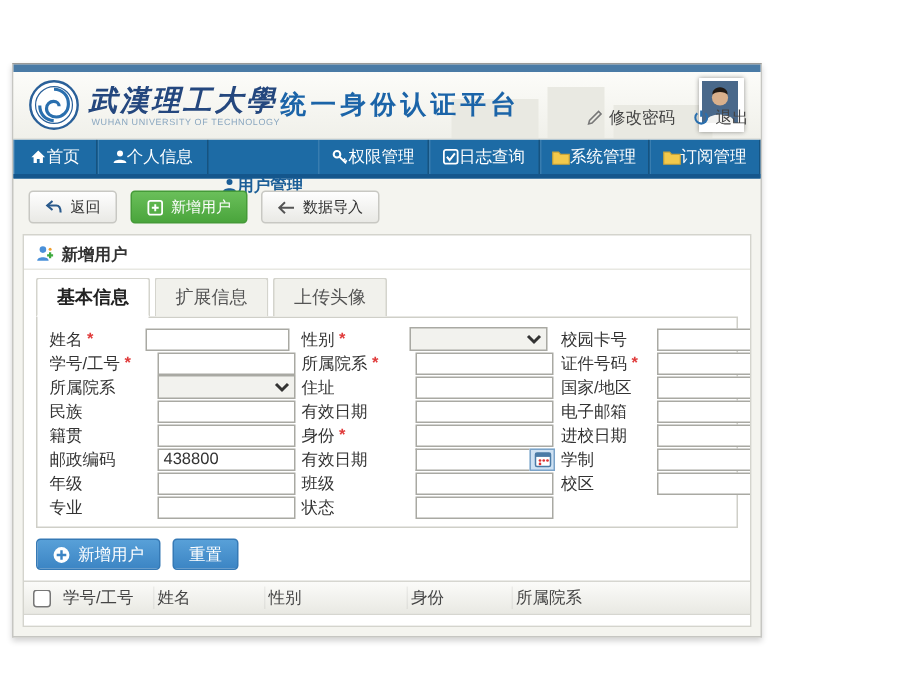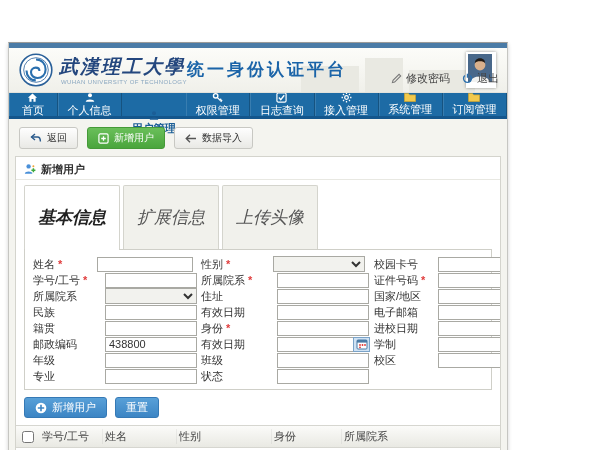--- a/index.html
+++ b/index.html
@@ -15,34 +15,34 @@
   .b4{left:520px;width:40px;height:18px;}
   .logo{position:absolute;left:10px;top:5px;}
   .uname{position:absolute;left:50px;top:6px;font-family:"DejaVu Serif",serif;font-style:italic;font-weight:bold;font-size:19px;color:#24477e;letter-spacing:2px;white-space:nowrap;}
   .uen{position:absolute;left:52px;top:31px;font-size:6px;color:#8aa7c0;letter-spacing:.4px;}
   .ptitle{position:absolute;left:178px;top:10px;font-size:17px;font-weight:bold;color:var(--titleblue,#1b64a8);letter-spacing:3px;white-space:nowrap;}
   .avatar{position:absolute;left:457px;top:4px;width:26px;height:32px;background:#fff;border:2px solid #fff;box-shadow:0 0 3px rgba(0,0,0,.4);display:block;cursor:pointer;}
   .hlinks{position:absolute;right:8px;top:23px;display:flex;gap:12px;align-items:center;font-size:11px;color:#444;}
   .hlink{display:inline-flex;align-items:center;gap:4px;cursor:pointer;white-space:nowrap;}
   
   .nav{height:23px;background:var(--navblue,#1d6ba5);border-bottom:3px solid var(--navborder,#14568c);display:flex;font-size:11px;color:#fff;}
-  .nav-item{display:flex;align-items:center;justify-content:center;gap:0;width:75px;border-right:1px solid rgba(0,0,0,.22);box-shadow:inset 1px 0 0 rgba(255,255,255,.12);cursor:pointer;white-space:nowrap;flex-direction:column;}
+  .nav-item{display:flex;align-items:center;justify-content:center;gap:0;width:75px;border-right:1px solid rgba(0,0,0,.22);box-shadow:inset 1px 0 0 rgba(255,255,255,.12);cursor:pointer;white-space:nowrap;}
   .nav-item.first{width:57px;}
   .nav-item.active{background:#fff;color:#1b5e97;font-weight:bold;box-shadow:none;margin-top:30px;}
   .nicon{display:inline-flex;align-items:center;}
   
   .toolbar{padding:8px 10px 7px;display:flex;gap:9px;}
   .btn{height:22px;box-sizing:border-box;display:inline-flex;align-items:center;gap:5px;padding:0 10px;font-size:10px;border-radius:3px;cursor:pointer;font-family:"Liberation Sans",sans-serif;}
   .btn-light{background:linear-gradient(#fefefe,#e9e9e5);border:1px solid #c8c8c3;color:#333;}
   .btn-green{background:linear-gradient(#6abf5a,var(--green,#4aa53c));border:1px solid #459a38;color:#fff;}
   
   .panel{margin:0 6px 6px;background:#fff;border:1px solid #d4d4cd;overflow:hidden;}
   .panel-title{height:20px;display:flex;align-items:center;gap:5px;padding:2px 8px 0;font-size:11px;font-weight:bold;color:#333;border-bottom:1px solid #e8e8e2;}
   .tabs{display:flex;gap:3px;padding:5px 8px 0;position:relative;z-index:2;}
-  .tab{font-size:17px;padding:20px 13px;border:1px solid #d4d4cd;border-bottom:none;background:#f1f1ec;color:#555;border-radius:2px 2px 0 0;cursor:pointer;position:relative;font-style:italic;}
+  .tab{font-size:12px;padding:4px 13px;border:1px solid #d4d4cd;border-bottom:none;background:#f1f1ec;color:#555;border-radius:2px 2px 0 0;cursor:pointer;position:relative;}
   .tab.active{background:#fff;font-weight:bold;color:#222;}
   .tab.active::after{content:'';position:absolute;left:0;right:0;bottom:-1px;height:2px;background:#fff;}
   .form-box{margin:0 8px;border:1px solid #cfcfc8;padding:7px 8px 6px;display:grid;grid-template-columns:1fr 1fr 1fr;row-gap:2px;column-gap:4px;background:#fff;position:relative;z-index:1;}
   .field{display:flex;align-items:center;height:14px;font-size:11px;color:#333;}
   .lblwrap{display:flex;align-items:center;flex:none;}
   .c0 .lblwrap{width:64px;} .c1 .lblwrap{width:72px;} .c2 .lblwrap{width:76px;}
   .req{color:var(--red,#e03b3b);margin-left:3px;font-weight:bold;}
   .tin{box-sizing:border-box;width:96px;height:15px;border:1px solid #a9a9a3;font-size:11px;padding:0 3px;background:#fff;color:#333;font-family:"Liberation Sans",sans-serif;}
   .c1 .tin,.c2 .tin{width:92px;}
   .tsel{box-sizing:border-box;width:96px;height:16px;font-size:11px;border:1px solid #a9a9a3;background:#f2f2ee;color:#333;}
@@ -150,31 +150,20 @@
         <span class="nicon">
           <svg width="11" height="11" viewBox="0 0 12 12">
             <rect x="1" y="1" width="10" height="10" rx="1.5" fill="none" stroke="currentColor" stroke-width="1.3"></rect>
             <path d="M3.2 6 L5.2 8.4 L9 3.6" stroke="currentColor" stroke-width="1.5" fill="none"></path>
           </svg>
         </span>
         <span>日志查询</span>
       </div>
       <div class="nav-item">
         <span class="nicon">
-          <svg width="11" height="11" viewBox="0 0 12 12">
-            <circle cx="6" cy="6" r="2" fill="none" stroke="currentColor" stroke-width="1.4"></circle>
-            <g stroke="currentColor" stroke-width="1.4">
-              <path d="M6 0.6 V2.1 M6 9.9 V11.4 M0.6 6 H2.1 M9.9 6 H11.4 M2.2 2.2 L3.3 3.3 M8.7 8.7 L9.8 9.8 M9.8 2.2 L8.7 3.3 M3.3 8.7 L2.2 9.8"></path>
-            </g>
-          </svg>
-        </span>
-        <span>接入管理</span>
-      </div>
-      <div class="nav-item">
-        <span class="nicon">
           <svg width="12" height="10" viewBox="0 0 12 10">
             <path d="M0.5 1.4 H4.4 L5.7 2.9 H11.5 V9.5 H0.5 Z" fill="#f2c94c" stroke="#c8a339" stroke-width="0.8"></path>
           </svg>
         </span>
         <span>系统管理</span>
       </div>
       <div class="nav-item">
         <span class="nicon">
           <svg width="12" height="10" viewBox="0 0 12 10">
             <path d="M0.5 1.4 H4.4 L5.7 2.9 H11.5 V9.5 H0.5 Z" fill="#f2c94c" stroke="#c8a339" stroke-width="0.8"></path>

